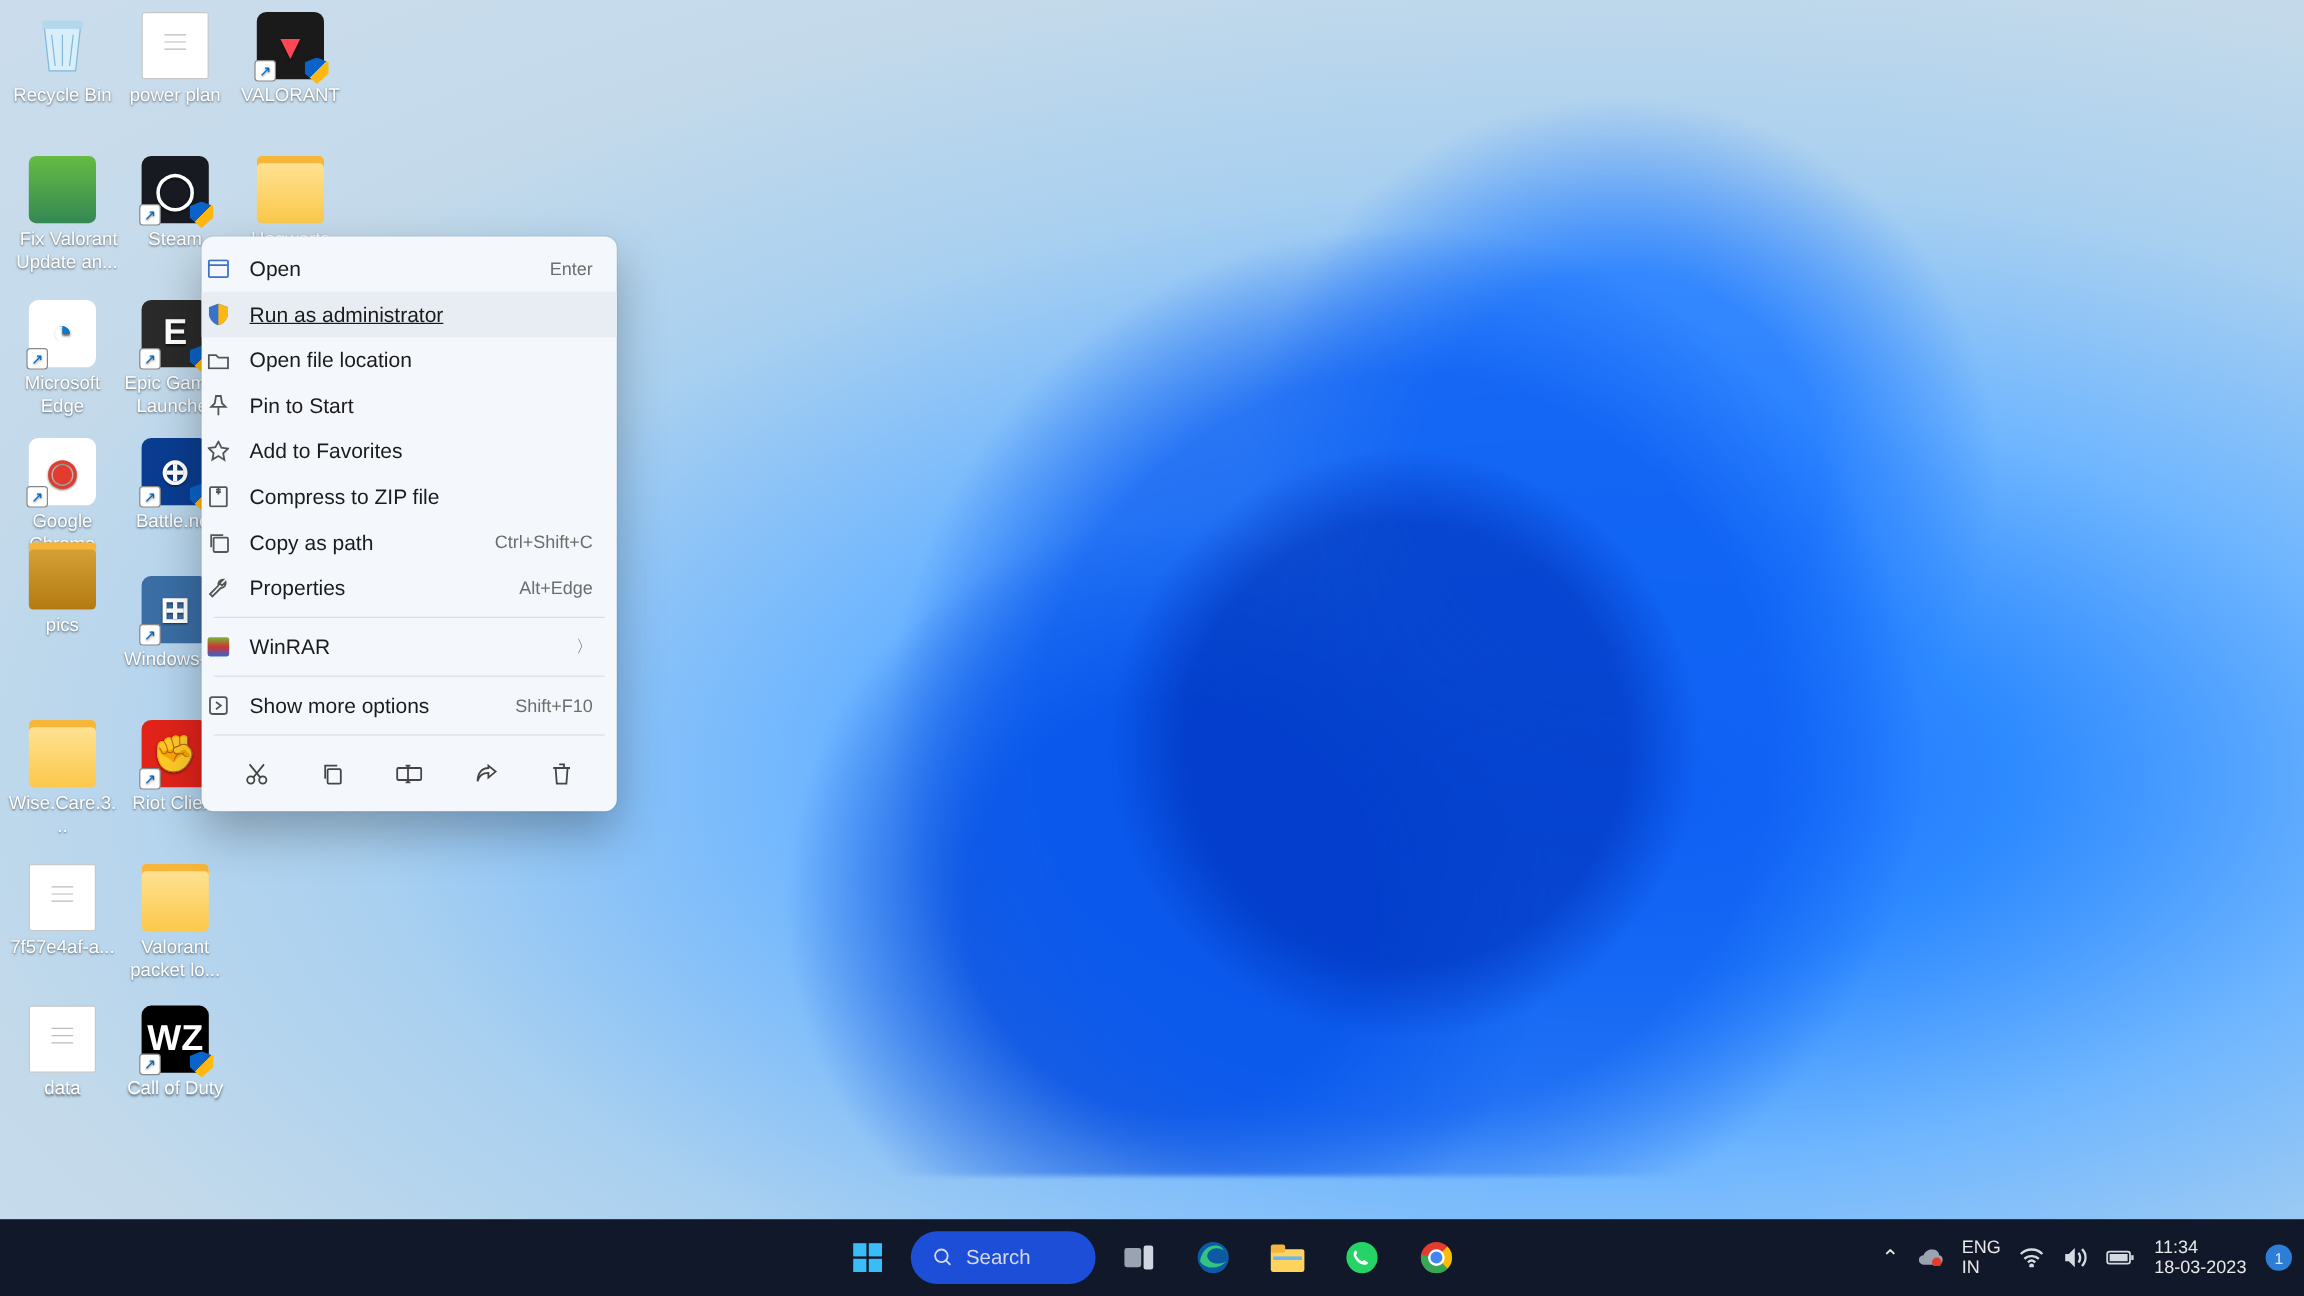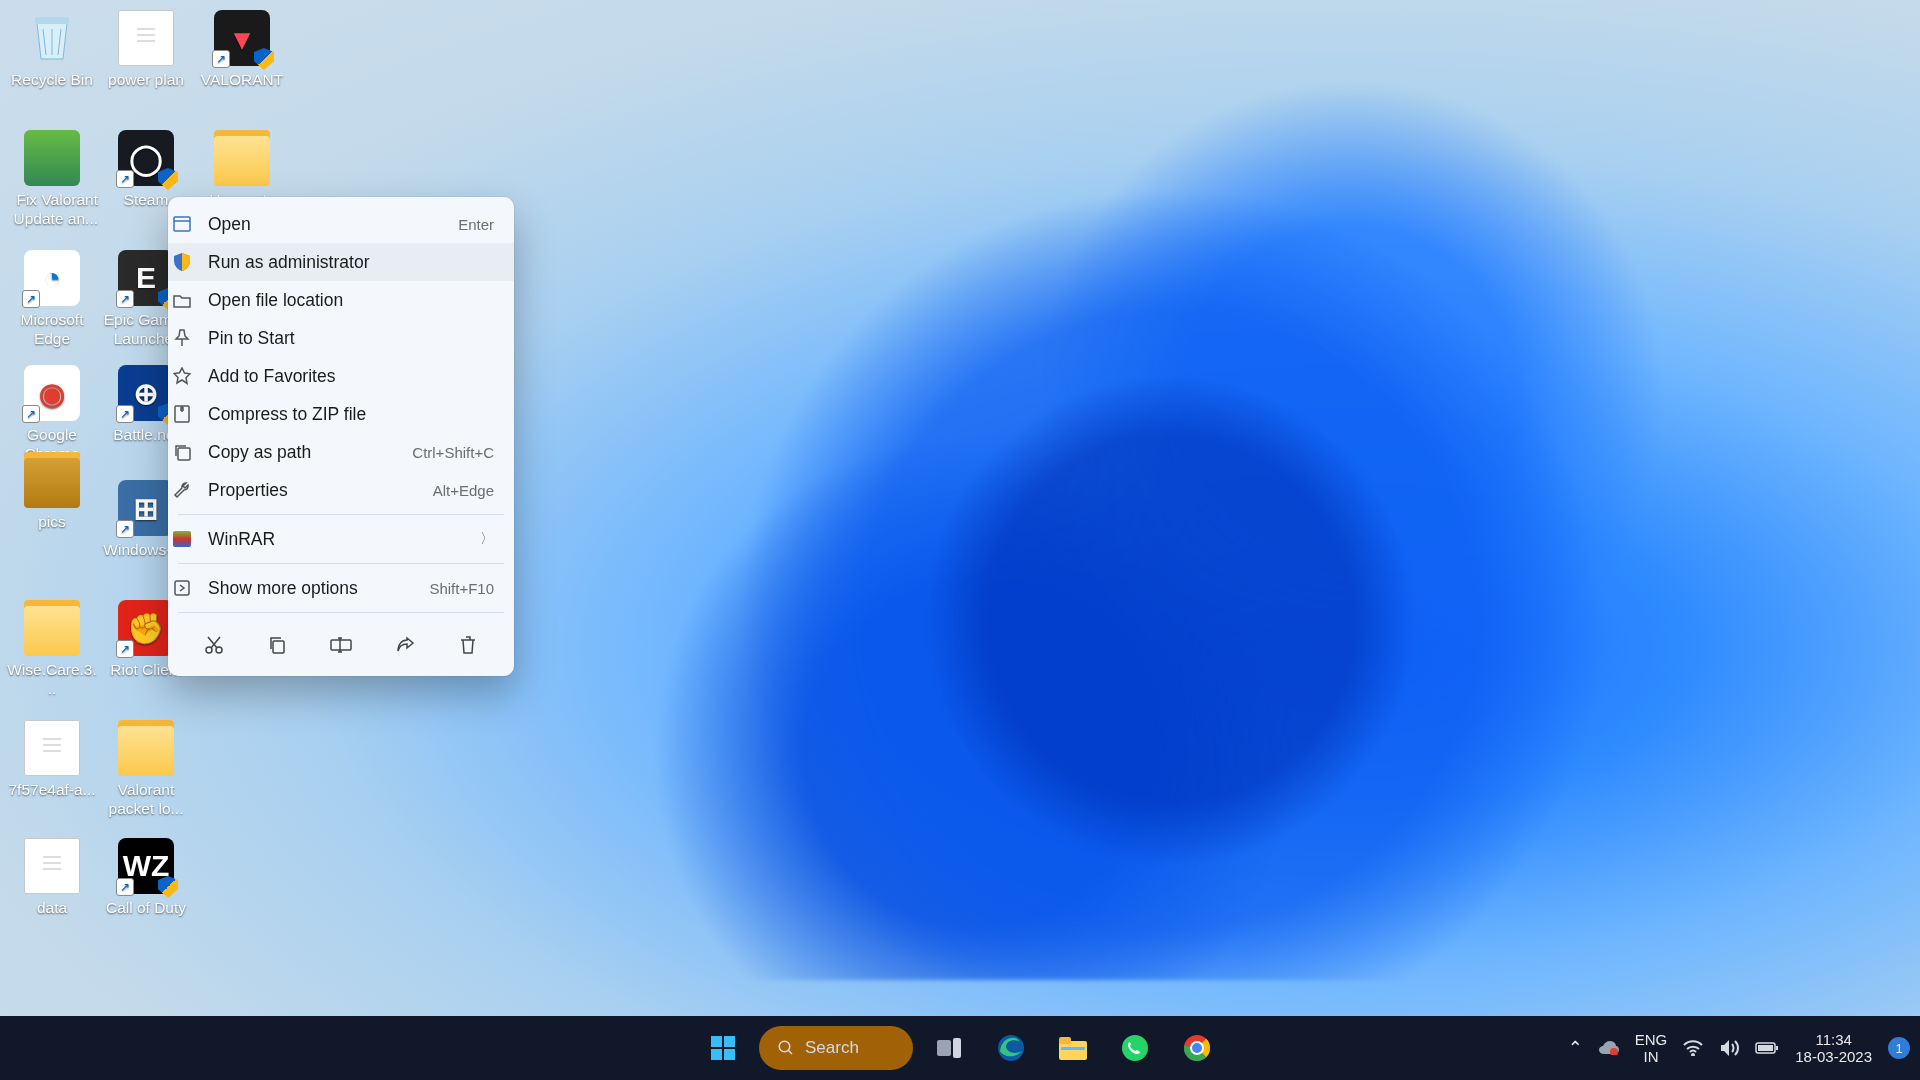--- a/index.html
+++ b/index.html
@@ -55,21 +55,21 @@
   .ctxmenu{
     position:absolute; left:168px; top:197px; width:346px;
     background:#f4f8fc; border-radius:10px;
     box-shadow:0 18px 40px rgba(0,0,0,.28), 0 0 0 1px rgba(0,0,0,.05);
     padding:8px 0; font-size:17.5px; color:#1b1b1b;
   }
   .mi{
     display:flex; align-items:center; gap:16px;
     padding:7px 20px 7px 4px; height:38px; position:relative;
   }
-  .mi:hover, .mi.hov{ background:#e7edf3; }
+  .mi:hover, .mi.hov{ background:#e7edf3;text-decoration:underline; }
   .mi .mic{ width:20px; height:20px; flex:0 0 20px; display:flex;align-items:center;justify-content:center; }
   .mi .mlabel{ flex:1; }
   .mi .accel{ color:#6d6d6d; font-size:15px; }
   .mi .chev{ color:#6d6d6d; font-size:14px; }
   .sep{ height:1px; background:#d8dee5; margin:5px 10px; }
   .iconrow{
     display:flex; justify-content:space-around; padding:10px 14px 6px;
   }
   .iconrow .ib{
     width:38px; height:34px; border-radius:6px;
@@ -84,28 +84,28 @@
   .tb-center{
     position:absolute; left:50%; transform:translateX(-50%);
     display:flex; align-items:center; gap:10px;
   }
   .tbtn{
     width:52px; height:52px; border-radius:6px;
     display:flex;align-items:center;justify-content:center; font-size:24px;
   }
   .search{
     height:44px; width:154px; border-radius:22px;
-    background:#a16207; display:flex; align-items:center; gap:10px;
+    background:#1d4ed8; display:flex; align-items:center; gap:10px;
     padding:0 18px; color:#d5d9e2; font-size:17px;
   }
   .tray{
     position:absolute; right:10px; display:flex; align-items:center; gap:16px;
     font-size:15px;
   }
-  .tray .col{ text-align:center; line-height:1.15; }
+  .tray .col{ line-height:1.15; }
   .tray .dot{
     width:22px;height:22px;border-radius:50%;background:#2e7dd7;
     display:flex;align-items:center;justify-content:center;font-size:13px;
   }
   .tray .ic{ font-size:18px; }
 
   svg{ display:block; }
 </style>
 </head>
 <body>

